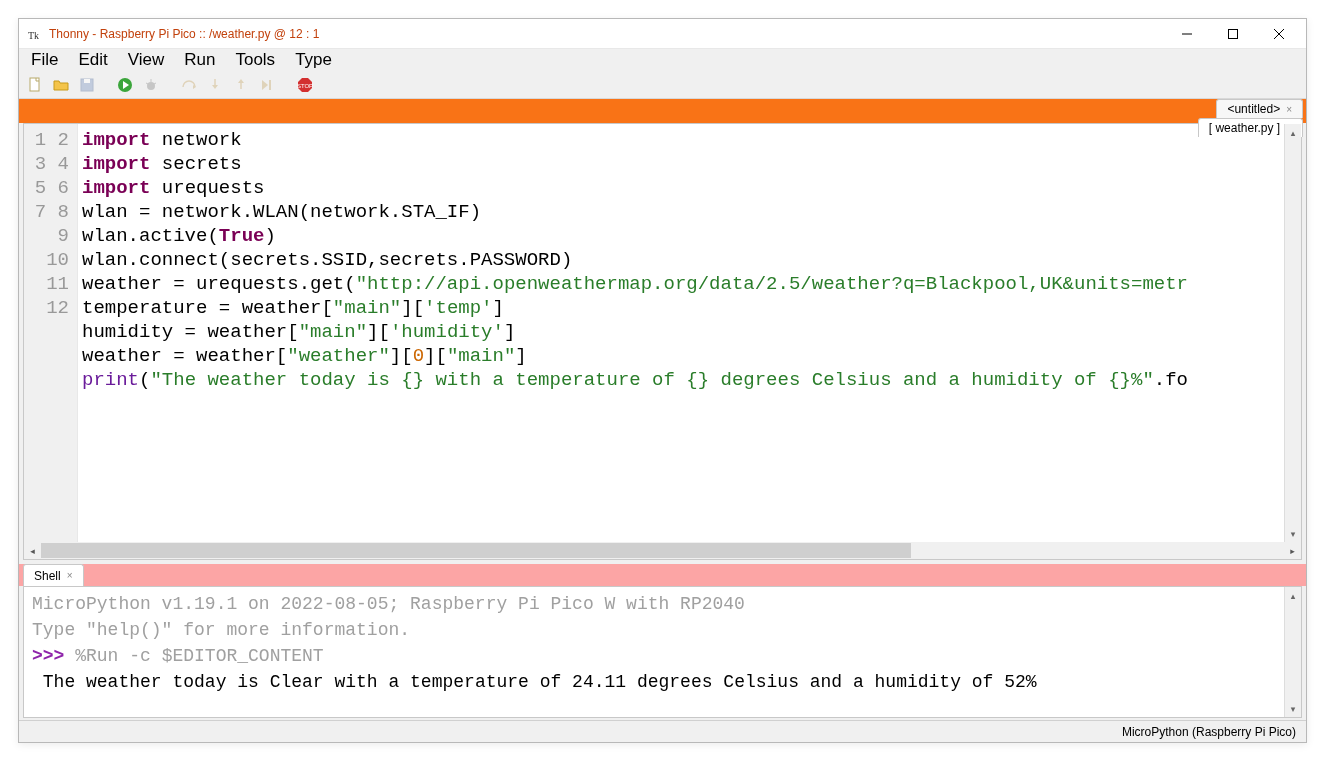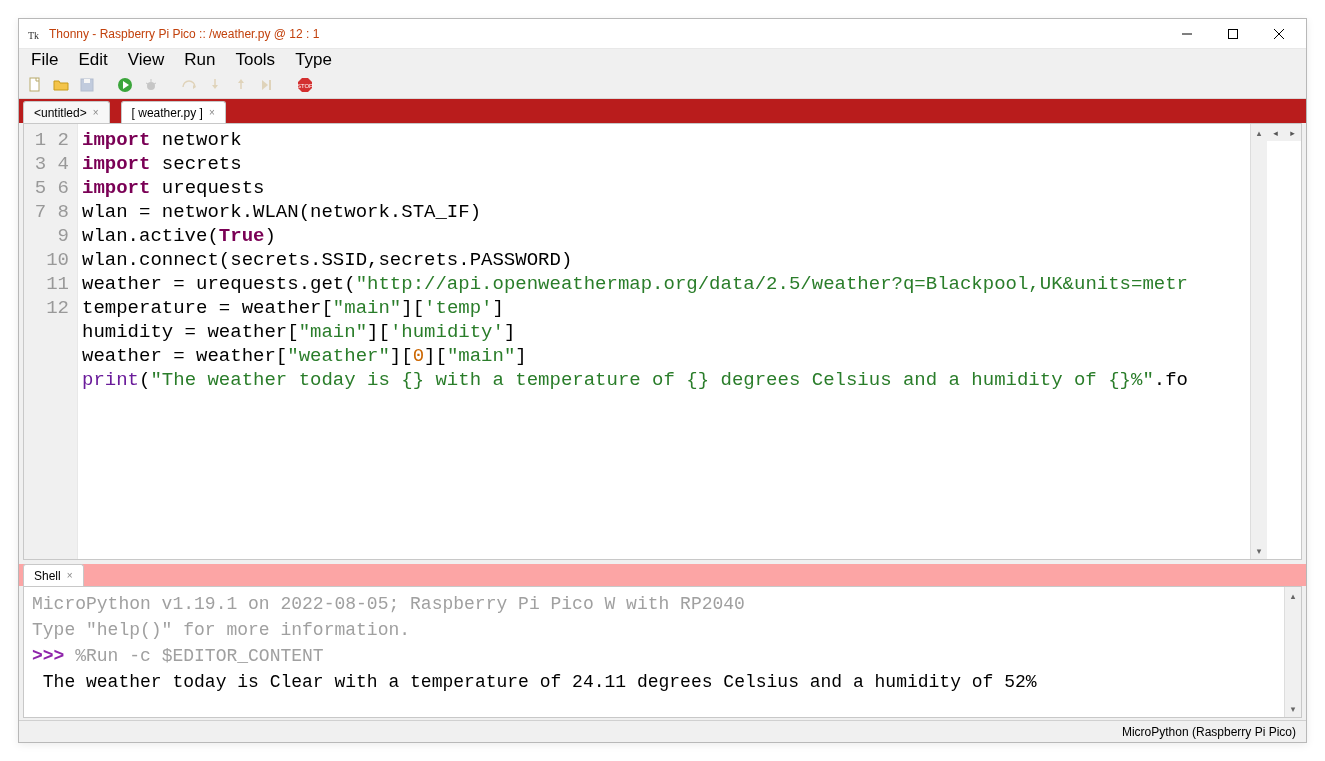--- a/index.html
+++ b/index.html
@@ -65,22 +65,23 @@
   }
   .tool-btn {
     width: 20px; height: 20px;
     display: inline-flex; align-items: center; justify-content: center;
     cursor: pointer;
   }
   .tabs-row {
     height: 24px;
     display: flex; align-items: flex-end;
     padding: 0 4px;
-    background: #b91c1c;
-    gap: 12px;
+    background: #f97316;
+    gap: 0;
+    flex-direction: column;
   }
   .tab {
     height: 22px;
     padding: 2px 8px 2px 10px;
     font-size: 12px;
     border: 1px solid #c8c8c8;
     border-bottom: none;
     background: #f7f7f7;
     display: inline-flex; align-items: center; gap: 4px;
     cursor: pointer;
@@ -88,21 +89,21 @@
     border-radius: 3px 3px 0 0;
   }
   .tab.active { background: #fff; position: relative; top: 0; }
   .tab-close { font-size: 10px; color: #888; padding: 0 2px; cursor: pointer; }
   .editor-area {
     flex: 1;
     background: #fff;
     border: 1px solid #c8c8c8;
     margin: 0 4px 4px 4px;
     display: flex;
-    flex-direction: row;
+    flex-direction: column;
     overflow: hidden;
     min-height: 0;
   }
   .code-scroll {
     flex: 1;
     display: flex;
     overflow: hidden;
     position: relative;
   }
   .gutter {

